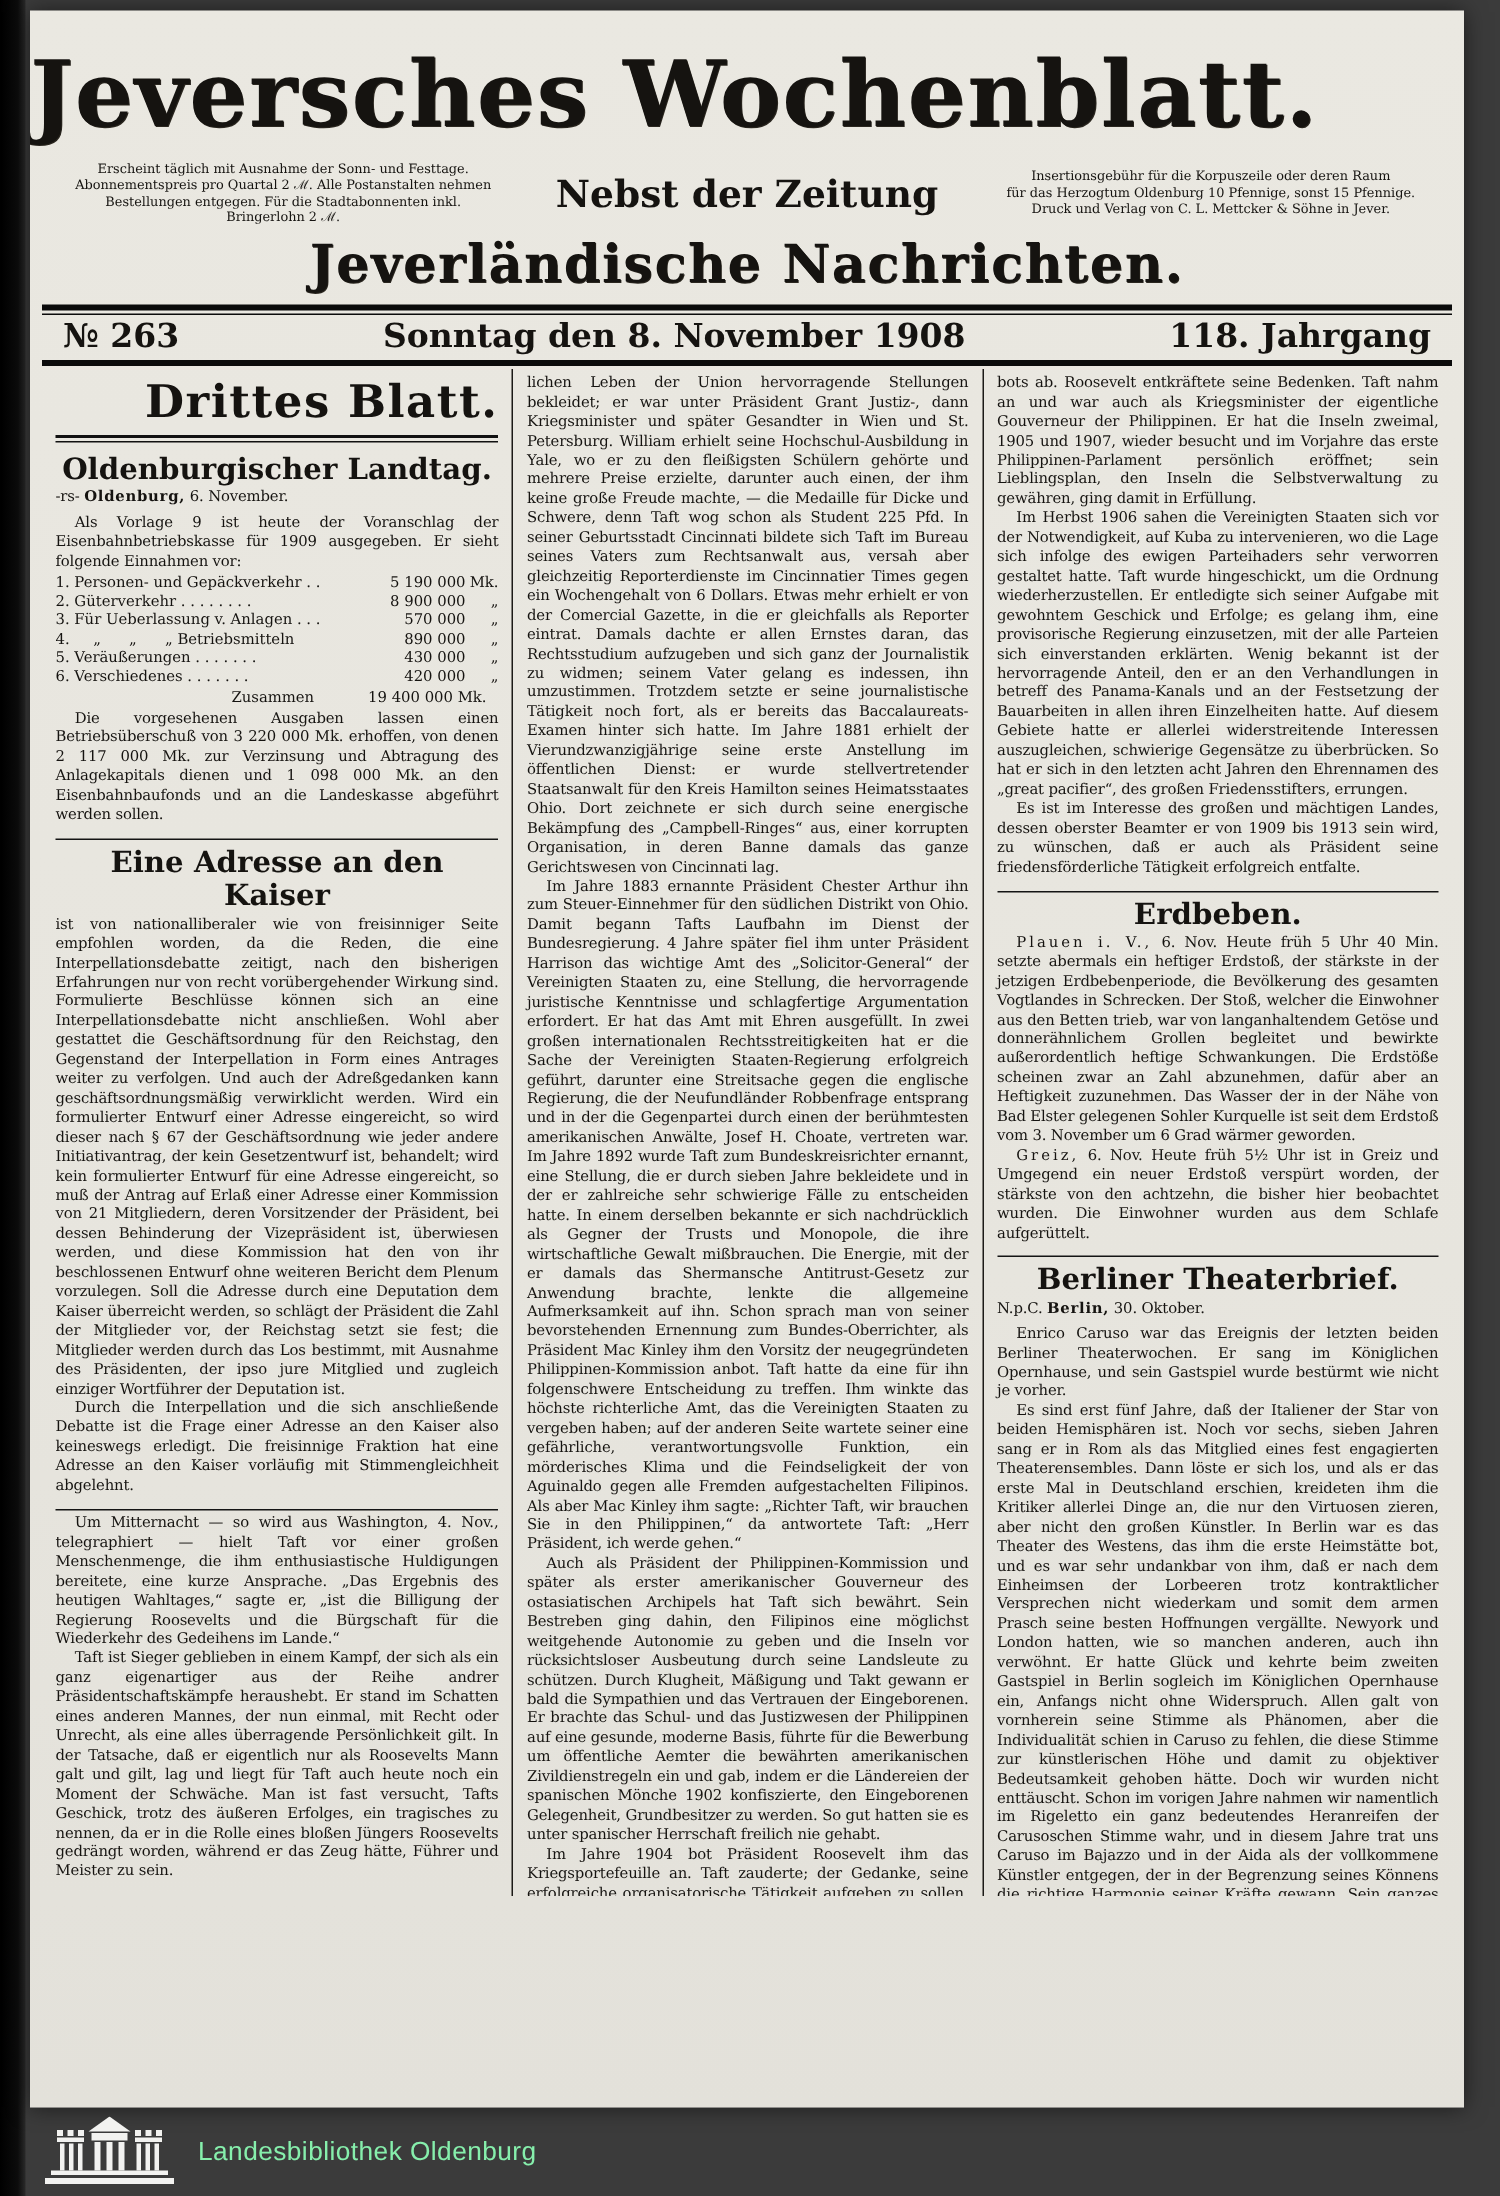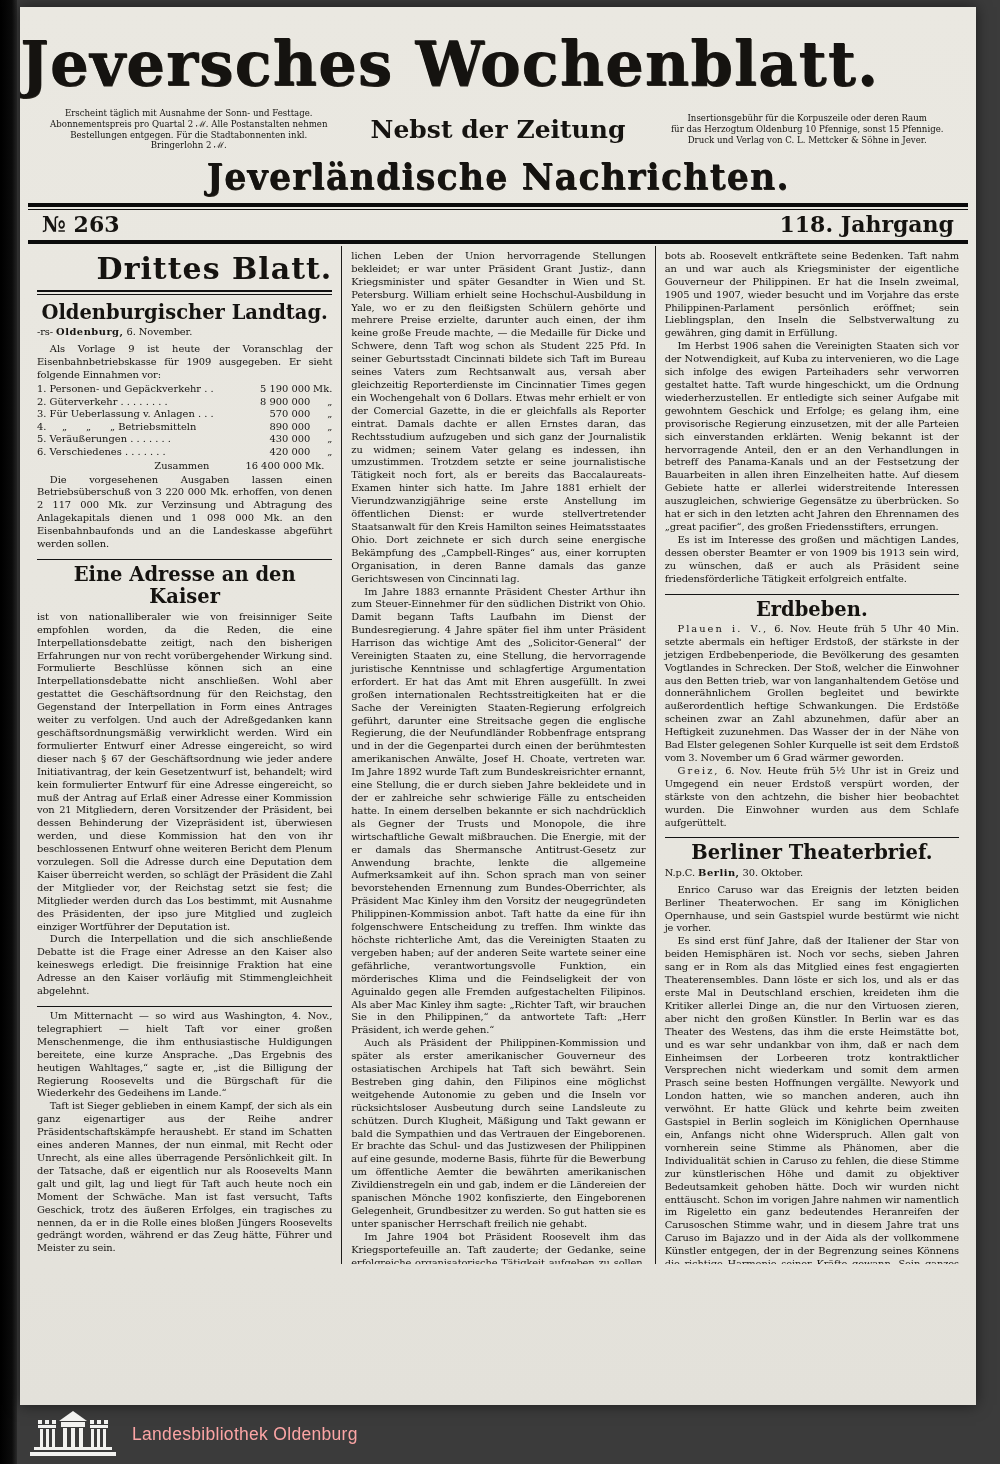--- a/index.html
+++ b/index.html
@@ -77,21 +77,21 @@
   .rev-row .lbl { white-space: nowrap; overflow: hidden; }
   .rev-row .fill { flex: 1; }
   .rev-row .val { width: 58px; text-align: right; }
   .rev-row .unit { width: 22px; text-align: right; }
   .rev-total { display: flex; justify-content: flex-end; gap: 36px; font-size: 9.9px; line-height: 13px; padding-right: 8px; }
   .spaced { letter-spacing: 2px; }
   
   .footer-bar {
     position: absolute; left: 30px; top: 1409px; height: 50px;
     display: flex; align-items: center; gap: 16px;
-    color: #fca5a5; font-family: "Liberation Sans", sans-serif;
+    color: #86efac; font-family: "Liberation Sans", sans-serif;
   }
   .footer-bar .lib-name { font-size: 17.5px; letter-spacing: 0.3px; }
   .lib-icon svg { display: block; }
 </style>
 </head>
 <body>
 
 <div class="scan-edge"></div>
 
 <div class="page">
@@ -108,20 +108,21 @@
       <div class="imprint-block">
         <div>Insertionsgebühr für die Korpuszeile oder deren Raum</div>
         <div>für das Herzogtum Oldenburg 10 Pfennige, sonst 15 Pfennige.</div>
         <div>Druck und Verlag von C. L. Mettcker &amp; Söhne in Jever.</div>
       </div>
     </div>
     <h2 class="masthead-subtitle">Jeverländische Nachrichten.</h2>
     <div class="rule-heavy"></div>
     <div class="dateline">
       <span class="issue">№ 263</span>
+      <span class="date">Sonntag den 8. November 1908</span>
       <span class="volume">118. Jahrgang</span>
     </div>
     <div class="rule-heavy2"></div>
   </header>
 
   <main class="columns bodytext">
 
     <section class="col">
       <h3 class="section-title">Drittes Blatt.</h3>
       <div class="rule-dbl"></div>
@@ -166,21 +167,21 @@
             <span class="unit">„</span>
           </div>
           <div class="rev-row">
             <span class="lbl">6. Verschiedenes  .  .  .  .  .  .  .</span>
               <span class="fill"></span>
             <span class="val">420 000</span>
             <span class="unit">„</span>
           </div>
           <div class="rev-total">
             <span>Zusammen</span>
-            <span>16 400 000 Mk.</span>
+            <span>19 400 000 Mk.</span>
           </div>
         </div>
         <p>Die vorgesehenen Ausgaben lassen einen Betriebsüberschuß von 3 220 000 Mk. erhoffen, von denen 2 117 000 Mk. zur Verzinsung und Abtragung des Anlagekapitals dienen und 1 098 000 Mk. an den Eisenbahnbaufonds und an die Landeskasse abgeführt werden sollen.</p>
       </article>
 
       <div class="sep"></div>
 
       <article>
         <h4 class="art-title">Eine Adresse an den Kaiser</h4>
         <p class="noindent">ist von nationalliberaler wie von freisinniger Seite empfohlen worden, da die Reden, die eine Interpellationsdebatte zeitigt, nach den bisherigen Erfahrungen nur von recht vorübergehender Wirkung sind. Formulierte Beschlüsse können sich an eine Interpellationsdebatte nicht anschließen. Wohl aber gestattet die Geschäftsordnung für den Reichstag, den Gegenstand der Interpellation in Form eines Antrages weiter zu verfolgen. Und auch der Adreßgedanken kann geschäftsordnungsmäßig verwirklicht werden. Wird ein formulierter Entwurf einer Adresse eingereicht, so wird dieser nach § 67 der Geschäftsordnung wie jeder andere Initiativantrag, der kein Gesetzentwurf ist, behandelt; wird kein formulierter Entwurf für eine Adresse eingereicht, so muß der Antrag auf Erlaß einer Adresse einer Kommission von 21 Mitgliedern, deren Vorsitzender der Präsident, bei dessen Behinderung der Vizepräsident ist, überwiesen werden, und diese Kommission hat den von ihr beschlossenen Entwurf ohne weiteren Bericht dem Plenum vorzulegen. Soll die Adresse durch eine Deputation dem Kaiser überreicht werden, so schlägt der Präsident die Zahl der Mitglieder vor, der Reichstag setzt sie fest; die Mitglieder werden durch das Los bestimmt, mit Ausnahme des Präsidenten, der ipso jure Mitglied und zugleich einziger Wortführer der Deputation ist.</p>

